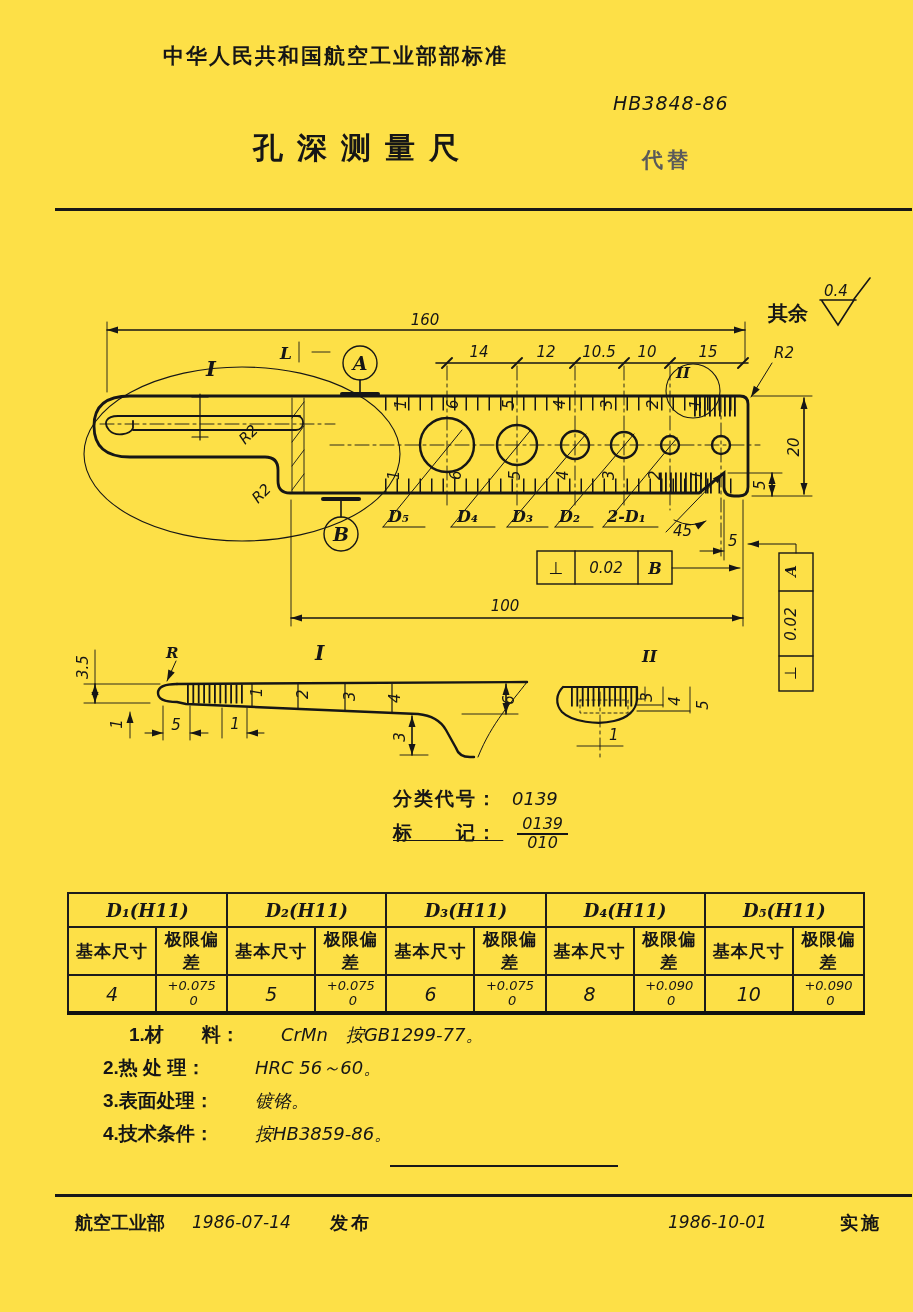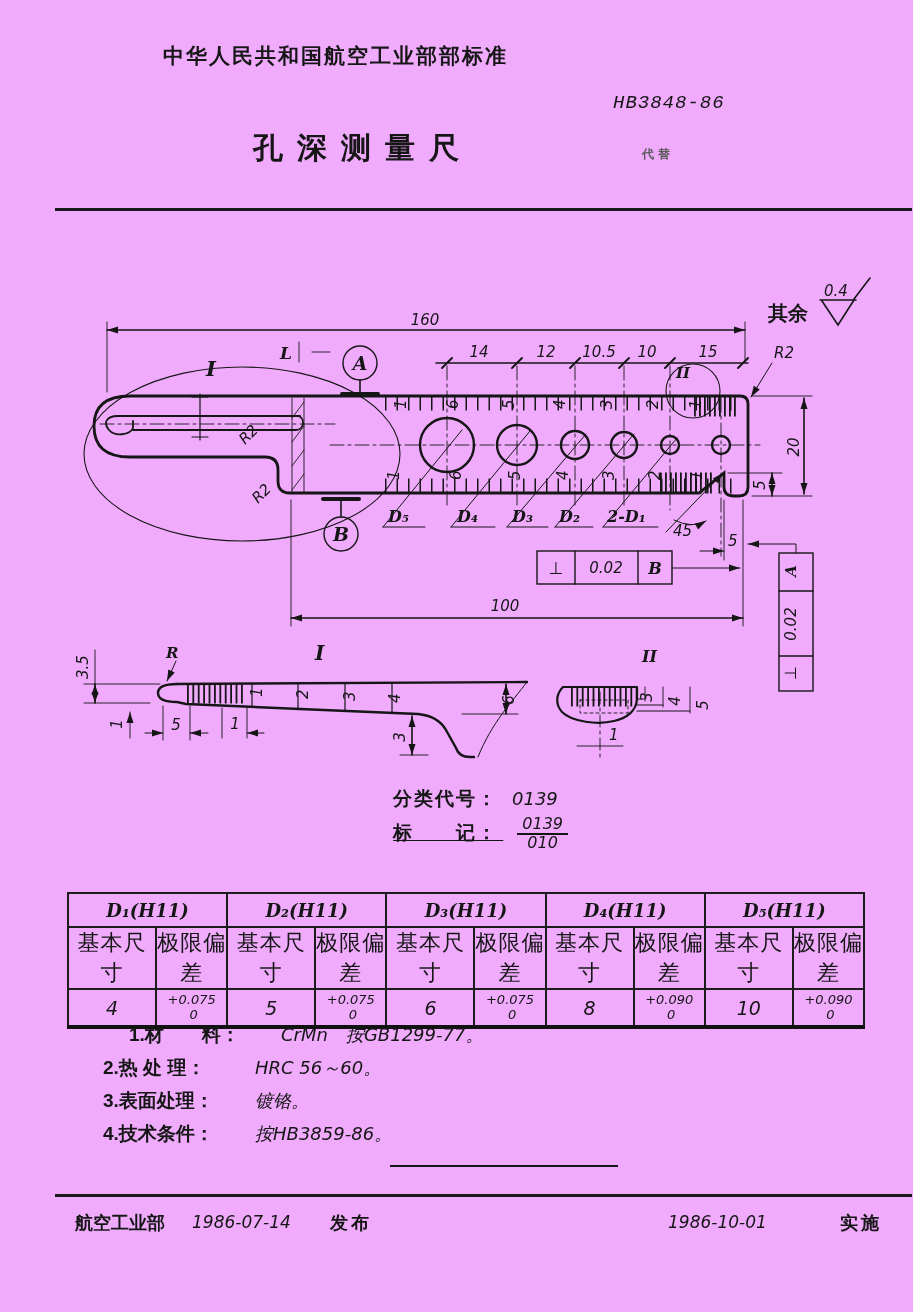--- a/index.html
+++ b/index.html
@@ -1,39 +1,39 @@
 <!DOCTYPE html>
 <html><head>
 <meta charset="utf-8">
 <style>
   html,body{margin:0;padding:0;background:#888;}
-  #page{position:relative;width:913px;height:1312px;background:#f0abfc;overflow:hidden;
+  #page{position:relative;width:913px;height:1312px;background:#fde047;overflow:hidden;
         font-family:"Liberation Sans",sans-serif;color:#161616;}
   .abs{position:absolute;}
   .cn{font-weight:bold;}
   .hw{font-family:"DejaVu Sans",sans-serif;font-style:italic;}
   .rule{background:#181818;}
   
   .org{left:163px;top:42px;font-size:21px;letter-spacing:2px;}
-  .stdno{left:613px;top:92px;font-size:19px;letter-spacing:1px;font-family:Liberation Mono, monospace;}
+  .stdno{left:613px;top:92px;font-size:19px;letter-spacing:1px;}
   .doctitle{left:253px;top:128px;font-size:30px;letter-spacing:14px;}
-  .replaces{left:642px;top:146px;font-size:12px;letter-spacing:4px;color:#5a5a5a;font-weight:bold;}
+  .replaces{left:642px;top:146px;font-size:21px;letter-spacing:4px;color:#5a5a5a;font-weight:bold;}
   
   .clsrow{left:393px;top:786px;font-size:19px;}
   .clsrow .lbl{font-weight:bold;letter-spacing:2px;}
   .clsrow .val{font-family:"DejaVu Sans",sans-serif;font-style:italic;font-size:18px;margin-left:14px;}
   .frac{display:inline-flex;flex-direction:column;text-align:center;vertical-align:middle;line-height:1.05;font-size:16px;}
   .frac .num{border-bottom:2px solid #161616;padding:0 5px;}
   
   table{border-collapse:collapse;table-layout:fixed;}
   #spec-table{left:67px;top:892px;width:798px;}
   #spec-table td,#spec-table th{border:2px solid #1c1c1c;padding:0;text-align:center;vertical-align:middle;}
   #spec-table{border-bottom:4px solid #111;}
   .dhead{height:34px;font-family:"DejaVu Serif",serif;font-style:italic;font-size:18px;font-weight:bold;}
-  .subhead{height:42px;font-size:22px;font-weight:normal;letter-spacing:1px;}
+  .subhead{height:42px;font-size:17px;font-weight:bold;letter-spacing:1px;}
   .datarow{height:38px;}
   .basic{font-family:"DejaVu Sans",sans-serif;font-style:italic;font-size:19px;}
   .dev{font-family:"DejaVu Sans",sans-serif;font-style:italic;font-size:13px;line-height:1.1;text-align:left;padding-left:8px;}
   .dev .z{padding-left:4px;}
   
   .note{left:103px;font-size:19px;white-space:nowrap;}
   .note .lbl{display:inline-block;width:152px;font-weight:bold;}
   .note .val{font-family:"DejaVu Sans",sans-serif;font-style:italic;font-size:18px;}
   
   .ft{font-size:18px;}

